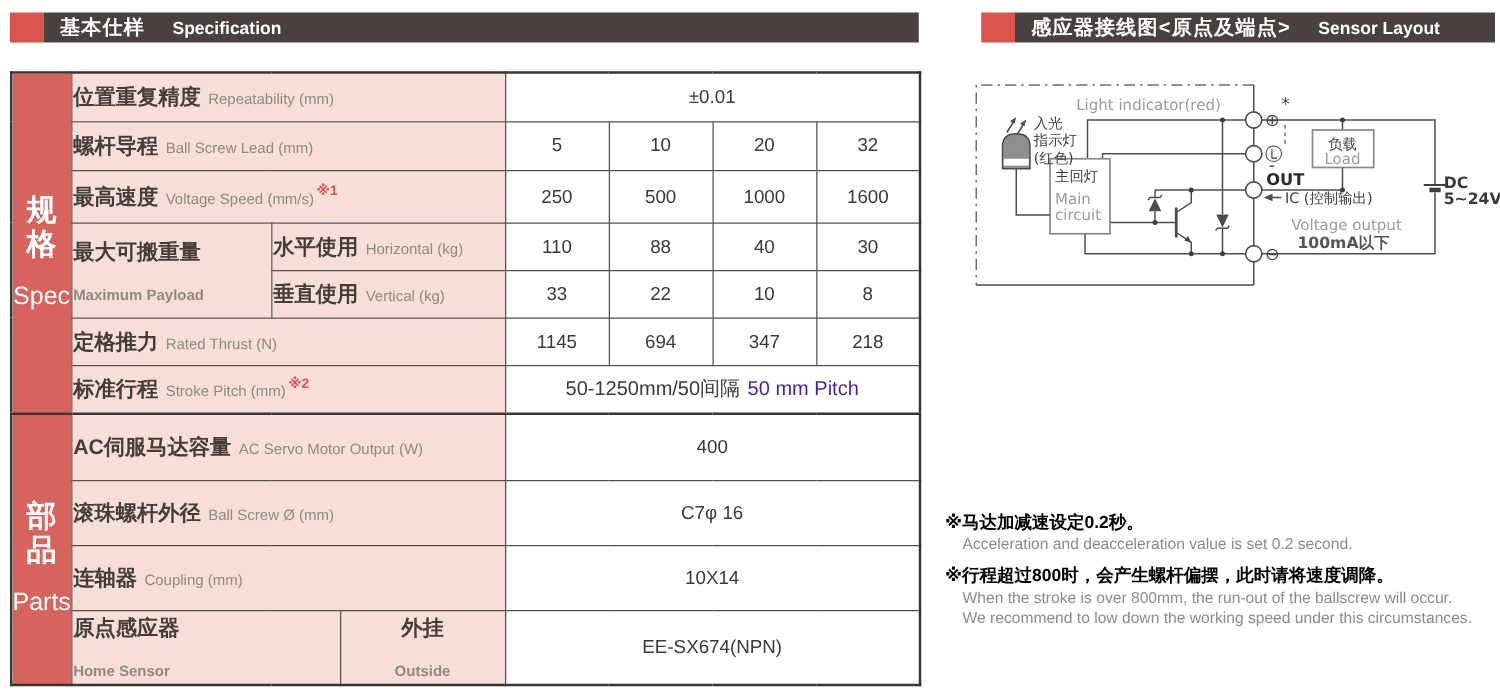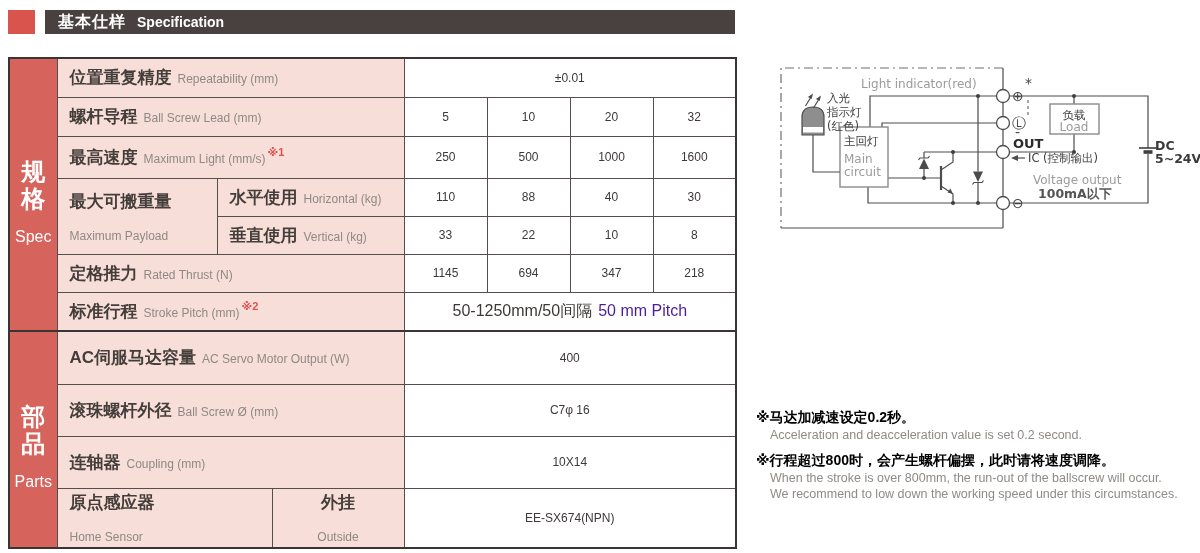--- a/index.html
+++ b/index.html
@@ -6,49 +6,49 @@
   html,body { background:#fff; }
   .page {
     position:relative; width:1200px; height:553px; background:#ffffff;
     font-family:"Liberation Sans","DejaVu Sans",sans-serif; overflow:hidden;
   }
   
   .sec-header { position:absolute; height:24px; display:flex; }
   .sec-header .red-sq { width:27px; height:24px; background:#d8544c; flex:0 0 27px; }
   .sec-header .bar {
     flex:1; background:#48413f; color:#fff; display:flex; align-items:center;
-    padding-left:13px; gap:11px; white-space:nowrap;margin-left:10px;
+    padding-left:13px; gap:22px; white-space:nowrap;
   }
   .sec-header .t-cn { font-size:16px; font-weight:bold; letter-spacing:1px; }
   .sec-header .t-en { font-size:14px; font-weight:bold; }
   #hdr-left  { left:8px;   top:10px; width:727px; }
   #hdr-right { left:785px; top:10px; width:411px; }
 
   
   table.spec {
     position:absolute; left:8px; top:57px; width:727px;
     border-collapse:collapse; table-layout:fixed;
     border:2px solid #3a3534;
   }
   table.spec td { border:1px solid #544f4d; overflow:hidden; }
   tr.parts-first td { border-top:2px solid #3a3534; }
   td.side {
     background:#d6635c; color:#fff; text-align:center; vertical-align:middle;
     border:1px solid #3a3534;
   }
   .side-cn { font-size:24px; font-weight:bold; width:26px; margin:16px auto;
              line-height:1.12; word-break:break-all; }
-  .side-en { font-size:16px; margin-top:3px; }
-  td.lbl { background:#f8ded8; padding-left:12px; vertical-align:middle; }
+  .side-en { font-size:20px; margin-top:3px; }
+  td.lbl { background:#f8ded8; padding-left:1px; vertical-align:middle; }
   .lbl-cn { font-size:17px; font-weight:bold; color:#443e3b; }
   .lbl-en { font-size:12px; color:#8f8985; margin-left:6px; }
-  .lbl-en-block { font-size:12px; color:#8f8985; margin-top:16px; }
+  .lbl-en-block { font-size:12px; color:#8f8985; margin-top:16px;font-weight:bold; }
   .mark { color:#e0524a; font-size:11px; font-weight:bold;
           position:relative; top:-7px; margin-left:2px; }
-  td.val { background:#fff; text-align:center; font-size:12px; color:#3e3937; }
+  td.val { background:#fff; text-align:center; font-size:15px; color:#3e3937; }
   td.lbl.center { text-align:center; padding-left:0; }
   .pitch-sub { color:#4c1d95; margin-left:6px; }
 
   
   .notes { position:absolute; left:756px; top:408px; width:444px; }
   .note-cn { color:#000000; font-size:14px; font-weight:bold; line-height:19px; }
   .note-en { color:#8f8a86; font-size:12.5px; line-height:16px; padding-left:14px; }
   .note + .note { margin-top:8px; }
 
   
@@ -72,20 +72,27 @@
 <div class="page">
 
   <div class="sec-header" id="hdr-left">
     <div class="red-sq"></div>
     <div class="bar">
       <span class="t-cn">基本仕样</span>
       <span class="t-en">Specification</span>
     </div>
   </div>
 
+  <div class="sec-header" id="hdr-right">
+    <div class="red-sq"></div>
+    <div class="bar">
+      <span class="t-cn">感应器接线图&lt;原点及端点&gt;</span>
+      <span class="t-en">Sensor Layout</span>
+    </div>
+  </div>
 
   <table class="spec">
     <colgroup>
       <col style="width:48px">
         <col style="width:160px">
         <col style="width:55px">
         <col style="width:132px">
       <col style="width:83px">
         <col style="width:83px">
         <col style="width:83px">
@@ -106,21 +113,21 @@
       <td class="lbl" colspan="3">
         <span class="lbl-cn">螺杆导程</span><span class="lbl-en">Ball Screw Lead (mm)</span>
       </td>
       <td class="val">5</td>
       <td class="val">10</td>
       <td class="val">20</td>
       <td class="val">32</td>
     </tr>
     <tr style="height:42px">
       <td class="lbl" colspan="3">
-        <span class="lbl-cn">最高速度</span><span class="lbl-en">Maximum Light (mm/s)</span><span class="mark">※1</span>
+        <span class="lbl-cn">最高速度</span><span class="lbl-en">Voltage Speed (mm/s)</span><span class="mark">※1</span>
       </td>
       <td class="val">250</td>
       <td class="val">500</td>
       <td class="val">1000</td>
       <td class="val">1600</td>
     </tr>
     <tr style="height:38px">
       <td class="lbl" rowspan="2">
         <div class="lbl-cn">最大可搬重量</div>
         <div class="lbl-en-block">Maximum Payload</div>

